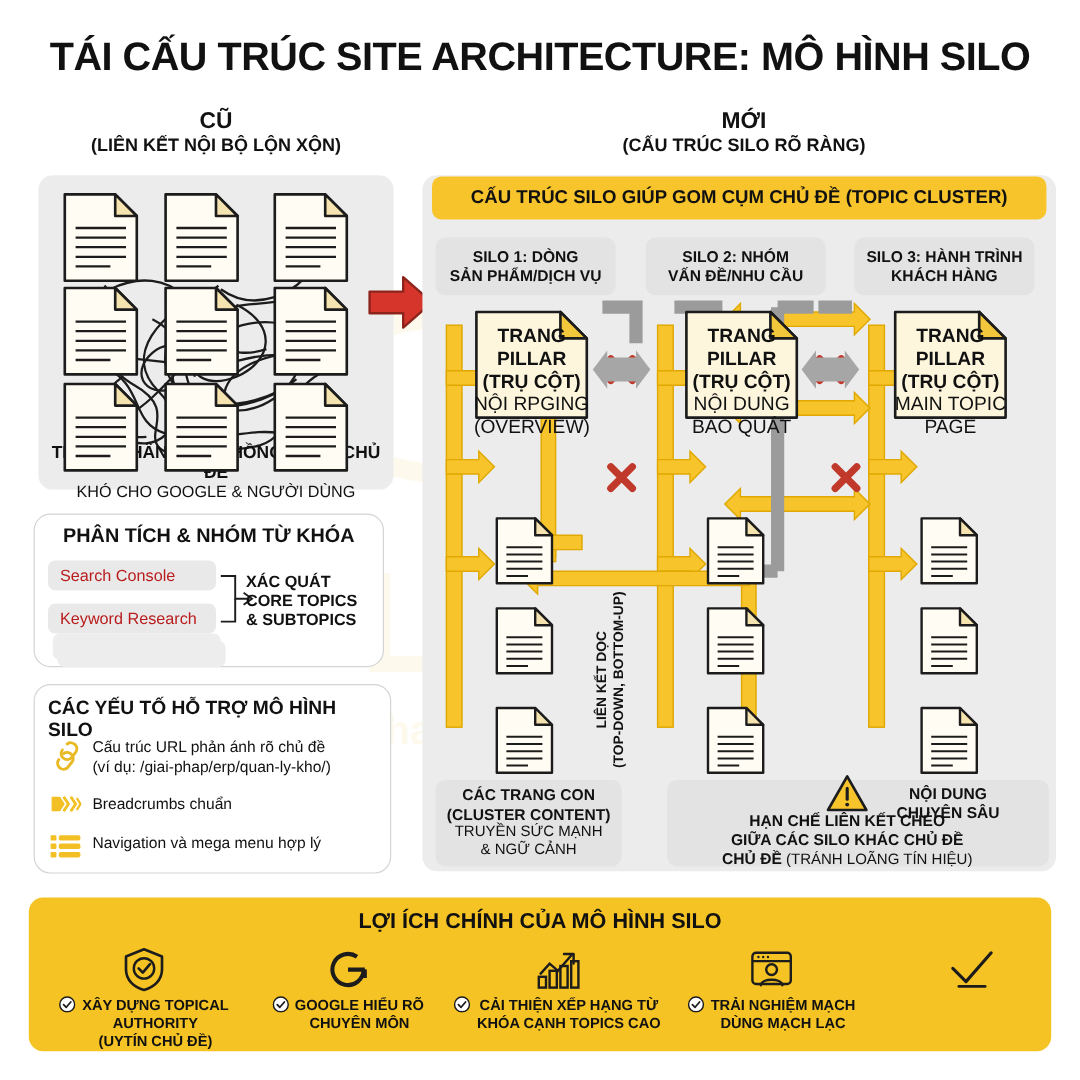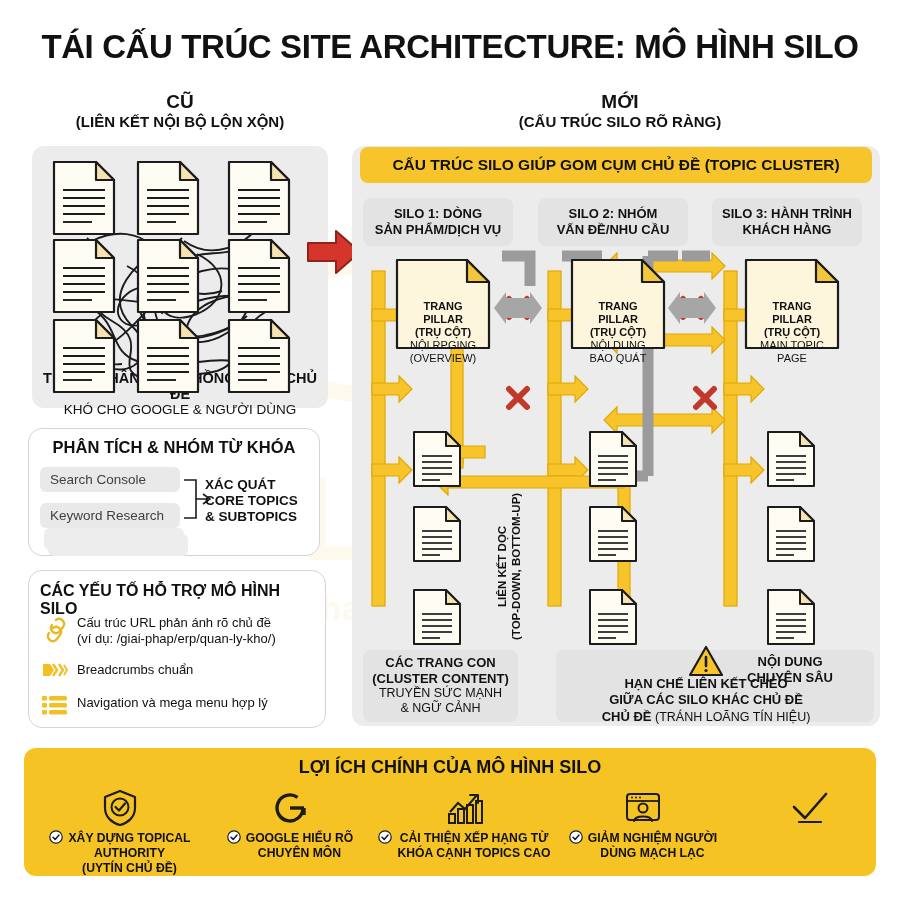--- a/index.html
+++ b/index.html
@@ -53,21 +53,21 @@
   #red-arrow { position: absolute; left: 306px; top: 226px; }
 
   
   #kw-panel { left: 28px; top: 428px; width: 292px; height: 128px; }
   #kw-title {
     position: absolute; left: 28px; top: 438px; width: 292px;
     text-align: center; font-size: 16.5px; font-weight: 700;
   }
   .kw-chip {
     position: absolute; background: #e9e9e9; border-radius: 6px;
-    font-size: 13.5px; color: #404040; padding: 5px 10px;
+    font-size: 13.5px; color: #b91c1c; padding: 5px 10px;
     width: 140px;
   }
   .kw-chip-ghost {
     position: absolute; background: #ededed; border-radius: 6px;
     width: 140px; height: 22px;
   }
   #kw-out {
     position: absolute; left: 205px; top: 477px; width: 110px;
     font-size: 13.5px; font-weight: 700; line-height: 1.2; text-align: left;
   }
@@ -99,21 +99,21 @@
   }
 
   
   .doc { position: absolute; }
 
   .pillar {
     position: absolute; width: 96px; height: 92px;
   }
   .pillar-label {
     position: absolute; width: 96px; text-align: center;
-    font-size: 11px; line-height: 1.18; color: #111; margin-top: 28px;
+    font-size: 16px; line-height: 1.18; color: #111;
   }
   .pillar-label .b { font-weight: 700; }
 
   .vert-label {
     position: absolute;
     transform-origin: left top;
     transform: rotate(-90deg);
     font-size: 11.5px; font-weight: 700; line-height: 1.25;
     white-space: nowrap; text-align: center;
   }
@@ -634,21 +634,21 @@
         <circle cx="20" cy="17" r="4.5" fill="none" stroke="#1c1c1c" stroke-width="2"></circle>
         <path d="M11 30 C12 24, 28 24, 29 30" fill="none" stroke="#1c1c1c" stroke-width="2" stroke-linecap="round"></path>
       </svg>
     </div>
     <div class="checkrow">
       <svg class="checkdot" width="14" height="14" viewBox="0 0 14 14">
         <circle cx="7" cy="7" r="6.2" fill="#fff" stroke="#1c1c1c" stroke-width="1.2"></circle>
         <path d="M4 7.2 L6.2 9.4 L10 5" fill="none" stroke="#1c1c1c" stroke-width="1.5" stroke-linecap="round" stroke-linejoin="round"></path>
       </svg>
       <span class="blabel">
-        <span>GIẢM NGHIỆM NGƯỜI</span><br>
+        <span>TRẢI NGHIỆM MẠCH</span><br>
         <span>DÙNG MẠCH LẠC</span>
       </span>
     </div>
   </div>
 
   <div class="benefit" style="left:722px; width:175px;">
     <div class="bicon">
       <svg width="44" height="34" viewBox="0 0 44 34">
         <path d="M6 16 L17 27 L38 3" fill="none" stroke="#1c1c1c" stroke-width="2.6" stroke-linecap="round" stroke-linejoin="round"></path>
         <path d="M11 31 H33" fill="none" stroke="#1c1c1c" stroke-width="2.2" stroke-linecap="round"></path>

